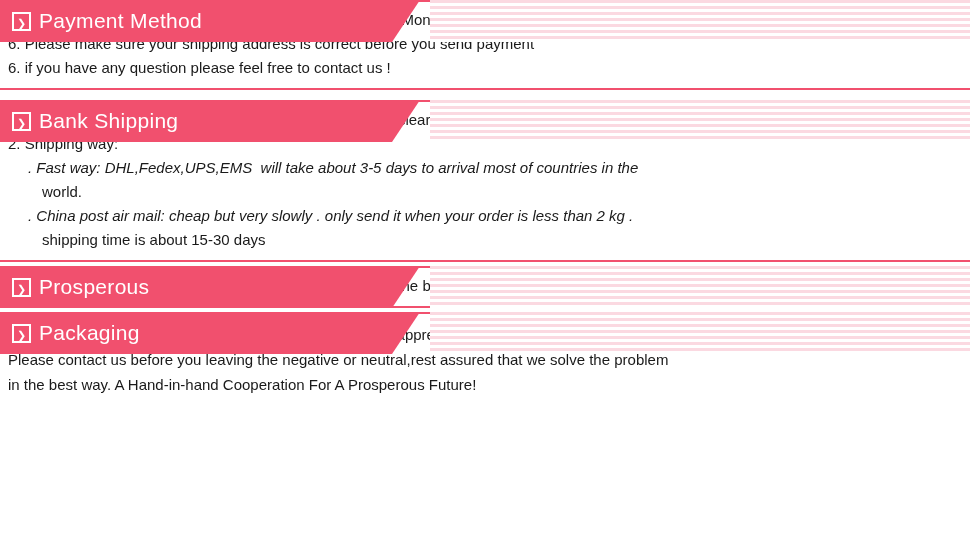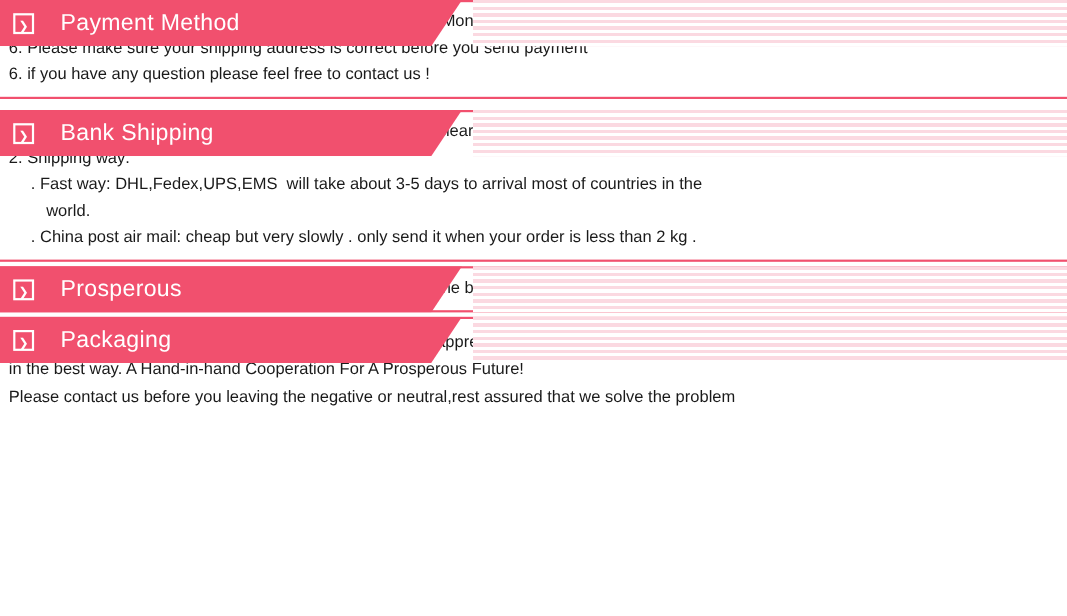--- a/index.html
+++ b/index.html
@@ -39,21 +39,21 @@
     border: 2px solid #ffffff;
     color: #ffffff;
     font-size: 11px;
     line-height: 19px;
     text-align: center;
     box-sizing: border-box;
     flex: 0 0 auto;
     font-family: "DejaVu Sans", sans-serif;
   }
   .banner-title {
-    margin-left: 24px;
+    margin-left: 8px;
     color: #ffffff;
     font-size: 21px;
     letter-spacing: 0.3px;
     white-space: nowrap;
   }
   .banner-stripe {
     position: absolute;
     right: 0;
     top: 0;
     height: 42px;
@@ -87,20 +87,21 @@
     box-sizing: border-box;
   }
   .line {
     font-size: 15px;
     line-height: 24px;
     color: #1a1a1a;
     white-space: pre-wrap;
   }
   .line.indent1 {
     padding-left: 20px;
+    font-style: italic;
   }
   .line.indent2 {
     padding-left: 34px;
   }
   .gap-sm { height: 4px; }
   .gap-md { height: 10px; }
 
   .feedback-body {
     border-top: 2px solid #f1506e;
     padding: 8px 10px 0 8px;
@@ -138,20 +139,21 @@
       <span class="banner-bullet">❯</span>
       <span class="banner-title">Bank Shipping</span>
     </div>
   </div>
   <div class="section-body">
     <div class="line">1. We will send out items about 3-7 days after your money cleared</div>
     <div class="line">2. Shipping way:</div>
     <div class="line indent1">. Fast way: DHL,Fedex,UPS,EMS  will take about 3-5 days to arrival most of countries in the</div>
     <div class="line indent2">world.</div>
     <div class="line indent1">. China post air mail: cheap but very slowly . only send it when your order is less than 2 kg .</div>
+    <div class="line indent2">shipping time is about 15-30 days</div>
   </div>
 
   <div class="gap-sm"></div>
 
   <div class="header-wrap">
     <div class="banner-stripe"></div>
     <div class="banner">
       <span class="banner-bullet">❯</span>
       <span class="banner-title">Prosperous</span>
     </div>
@@ -164,17 +166,17 @@
 
   <div class="header-wrap">
     <div class="banner-stripe"></div>
     <div class="banner">
       <span class="banner-bullet">❯</span>
       <span class="banner-title">Packaging</span>
     </div>
   </div>
   <div class="feedback-body">
     <div class="feedback-line">If you get and like our items,the positive feeback is greatly appreciated and thanks for your support.</div>
+    <div class="feedback-line">Please contact us before you leaving the negative or neutral,rest assured that we solve the problem</div>
     <div class="feedback-line">in the best way. A Hand-in-hand Cooperation For A Prosperous Future!</div>
-    <div class="feedback-line">Please contact us before you leaving the negative or neutral,rest assured that we solve the problem</div>
   </div>
 
 </div>
 
 </body></html>

